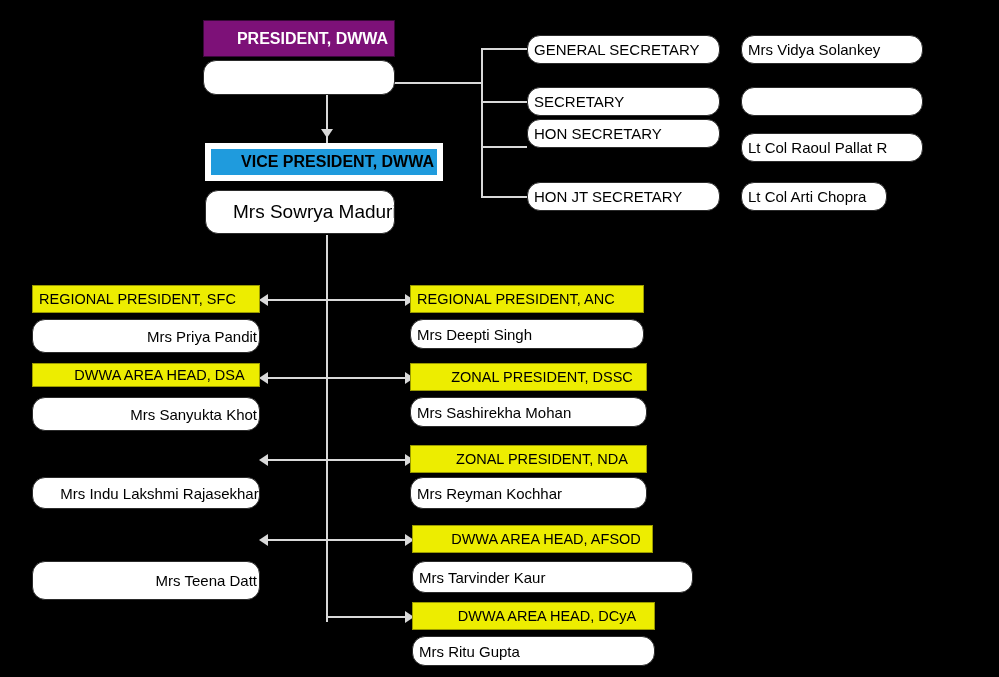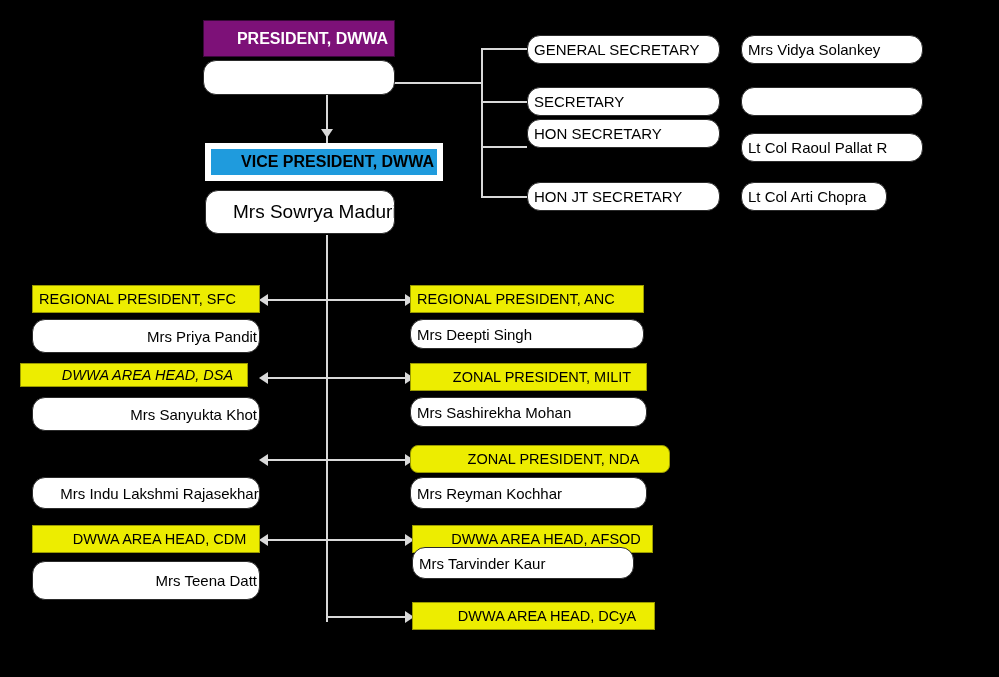--- a/index.html
+++ b/index.html
@@ -114,63 +114,63 @@
     <span>Lt Col Arti Chopra</span>
   </div>
 
   <div class="box yellow l f14" style="left:32px;top:285px;width:228px;height:28px;">
     <span>REGIONAL PRESIDENT, SFC</span>
   </div>
   <div class="box white r f15" style="left:32px;top:319px;width:228px;height:34px;">
     <span>Mrs Priya Pandit</span>
   </div>
 
-  <div class="box yellow c f14" style="left:20px;top:363px;width:228px;height:24px;font-style:italic;">
+  <div class="box yellow c f14" style="left:32px;top:363px;width:228px;height:24px;">
     <span>DWWA AREA HEAD, DSA</span>
   </div>
   <div class="box white r f15" style="left:32px;top:397px;width:228px;height:34px;">
     <span>Mrs Sanyukta Khot</span>
   </div>
 
   <div class="box white c f15" style="left:32px;top:477px;width:228px;height:32px;">
     <span>Mrs Indu Lakshmi Rajasekhar</span>
   </div>
 
-  <div class="box yellow c f14" style="left:32px;top:525px;width:228px;height:28px;">
-    <span>DWWA AREA HEAD, CDM</span>
-  </div>
   <div class="box white r f15" style="left:32px;top:561px;width:228px;height:39px;text-align:right;">
     <span>Mrs Teena Datt</span>
   </div>
 
   <div class="box white l f15" style="left:410px;top:319px;width:234px;height:30px;">
     <span>Mrs Deepti Singh</span>
   </div>
   <div class="box yellow l f14" style="left:410px;top:285px;width:234px;height:28px;">
     <span>REGIONAL PRESIDENT, ANC</span>
   </div>
 
   <div class="box yellow c f14" style="left:410px;top:363px;width:237px;height:28px;">
-    <span>ZONAL PRESIDENT, MILIT</span>
+    <span>ZONAL PRESIDENT, DSSC</span>
   </div>
   <div class="box white l f15" style="left:410px;top:397px;width:237px;height:30px;">
     <span>Mrs Sashirekha Mohan</span>
   </div>
 
-  <div class="box yellow c f14" style="left:410px;top:445px;width:260px;height:28px;border-radius:8px;">
+  <div class="box yellow c f14" style="left:410px;top:445px;width:237px;height:28px;">
     <span>ZONAL PRESIDENT, NDA</span>
   </div>
   <div class="box white l f15" style="left:410px;top:477px;width:237px;height:32px;">
     <span>Mrs Reyman Kochhar</span>
   </div>
 
   <div class="box yellow c f14" style="left:412px;top:525px;width:241px;height:28px;">
     <span>DWWA AREA HEAD, AFSOD</span>
   </div>
-  <div class="box white l f15" style="left:412px;top:547px;width:222px;height:32px;justify-content:flex-end;">
+  <div class="box white l f15" style="left:412px;top:561px;width:281px;height:32px;justify-content:flex-end;">
     <span>Mrs Tarvinder Kaur</span>
   </div>
 
   <div class="box yellow c f14" style="left:412px;top:602px;width:243px;height:28px;">
     <span>DWWA AREA HEAD, DCyA</span>
   </div>
+  <div class="box white l f15" style="left:412px;top:636px;width:243px;height:30px;">
+    <span>Mrs Ritu Gupta</span>
+  </div>
 
 </div>
 
 </body></html>

